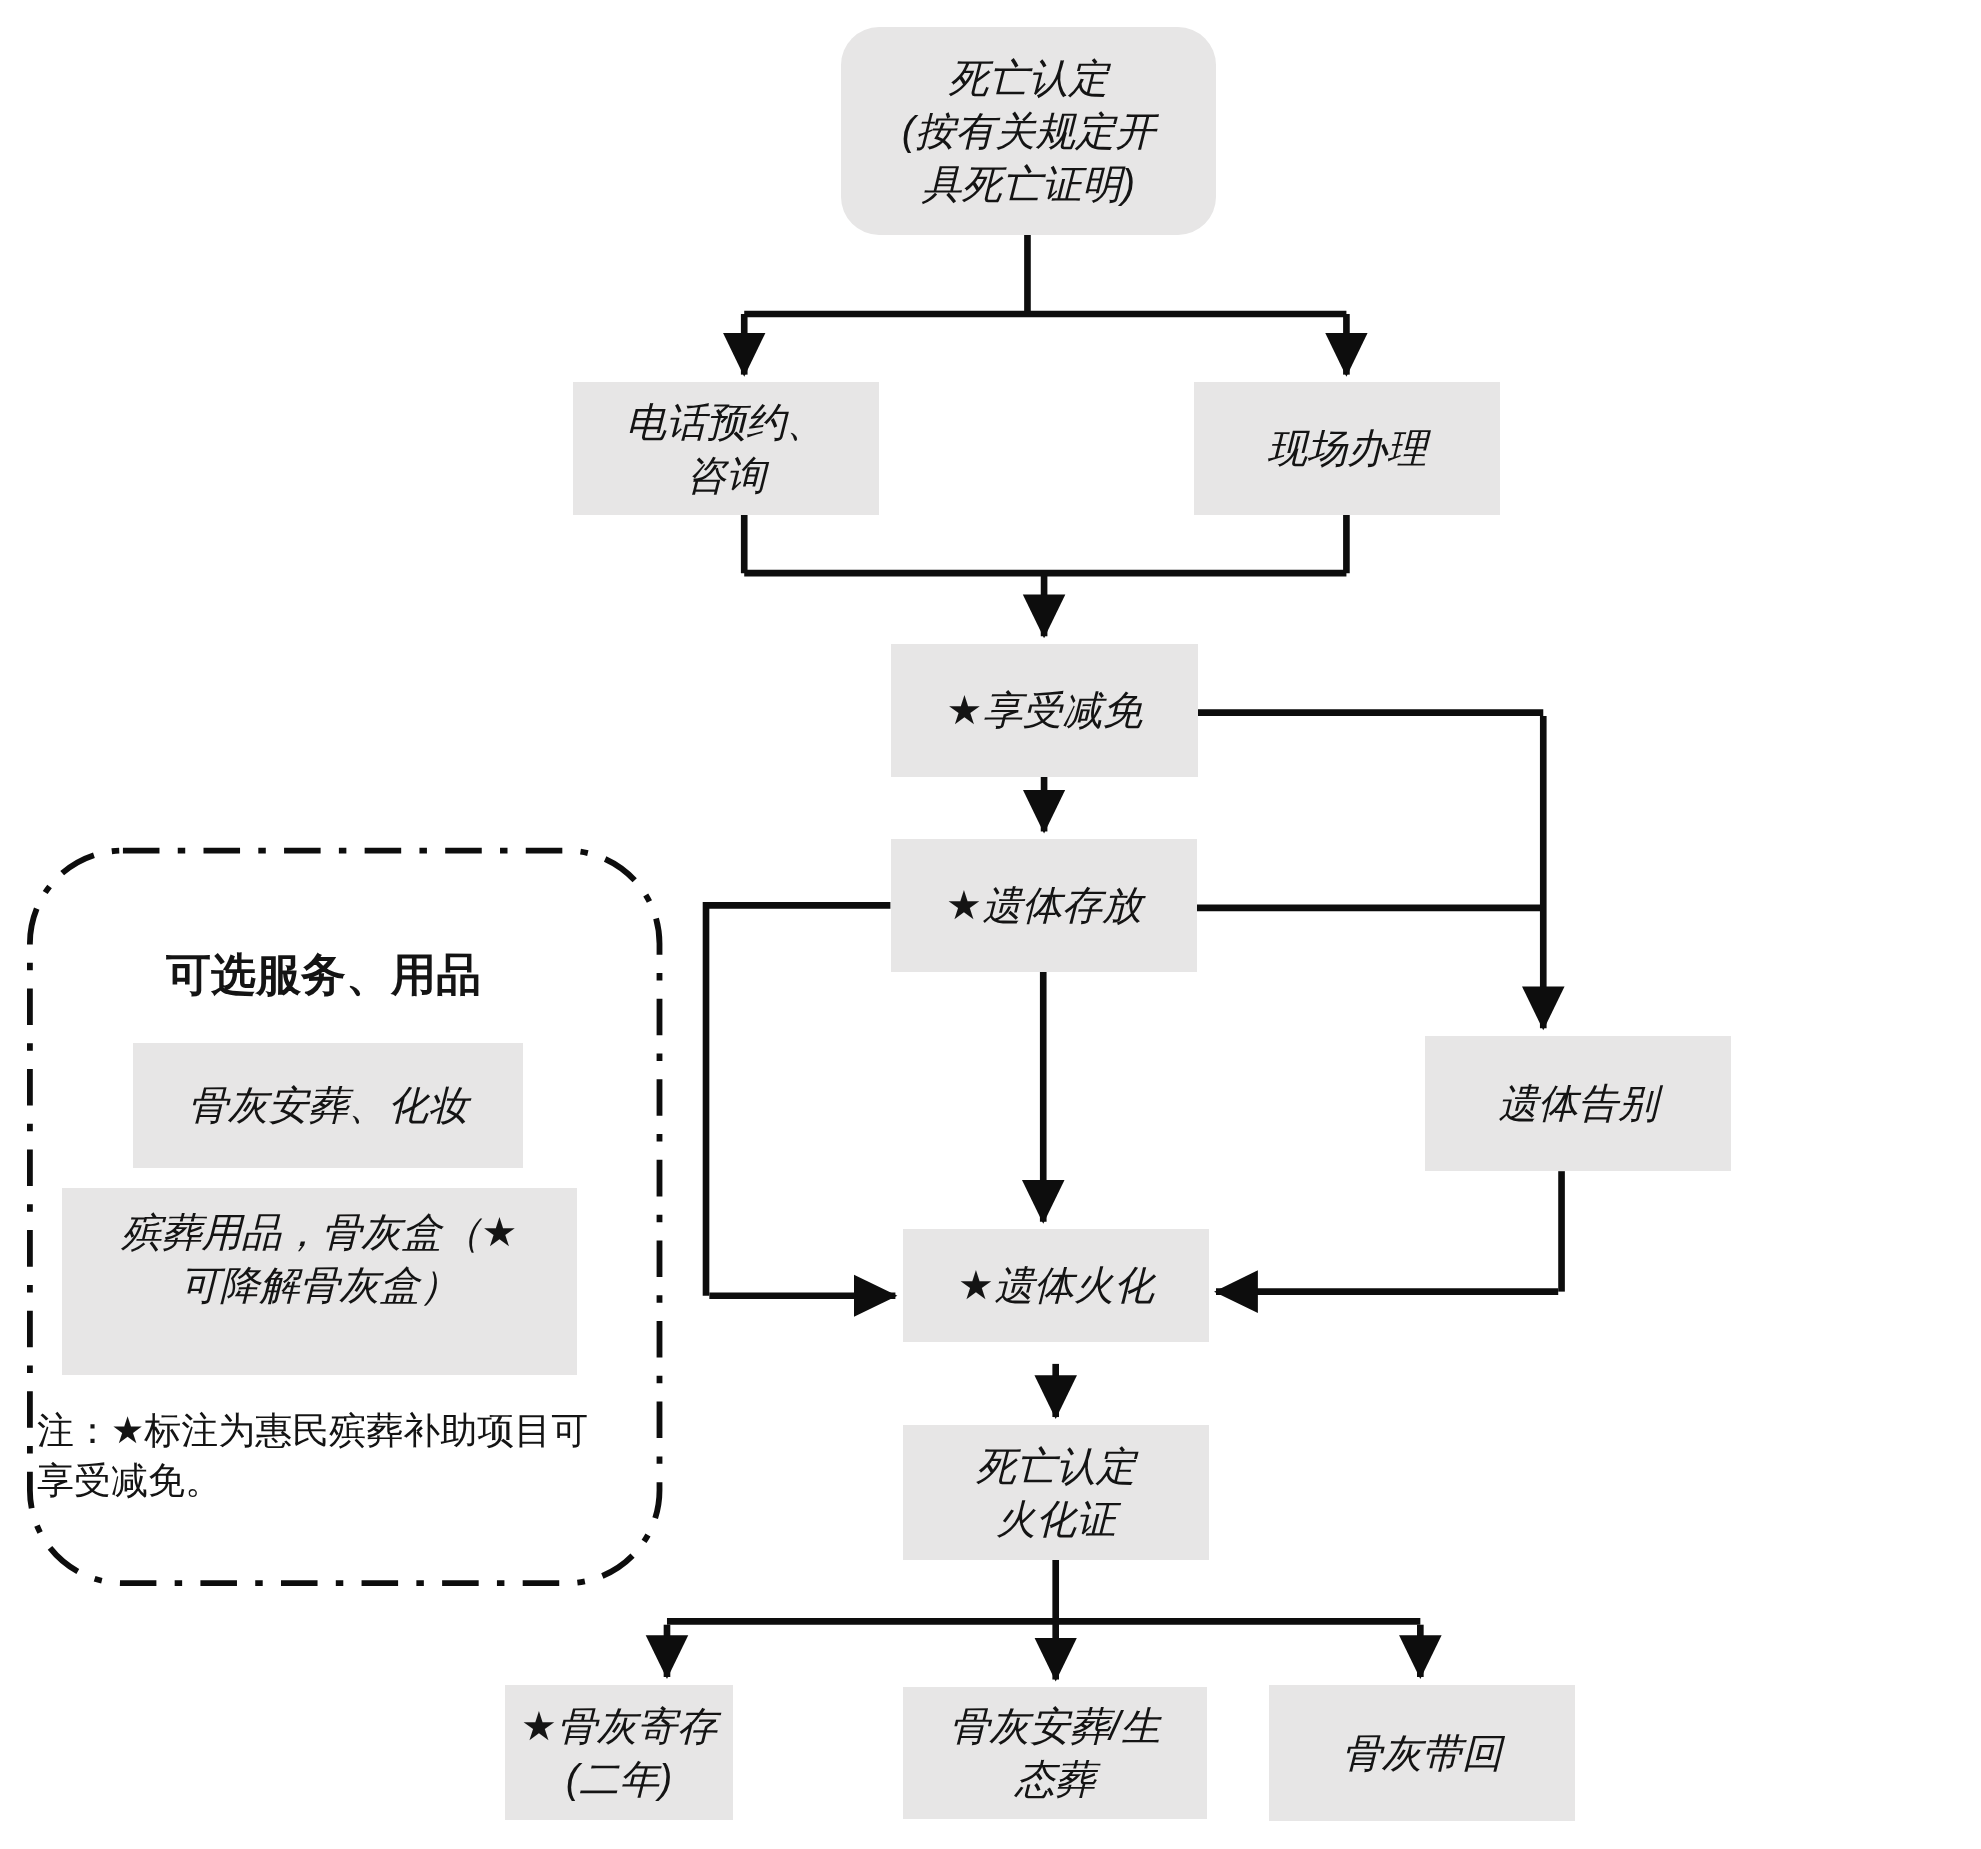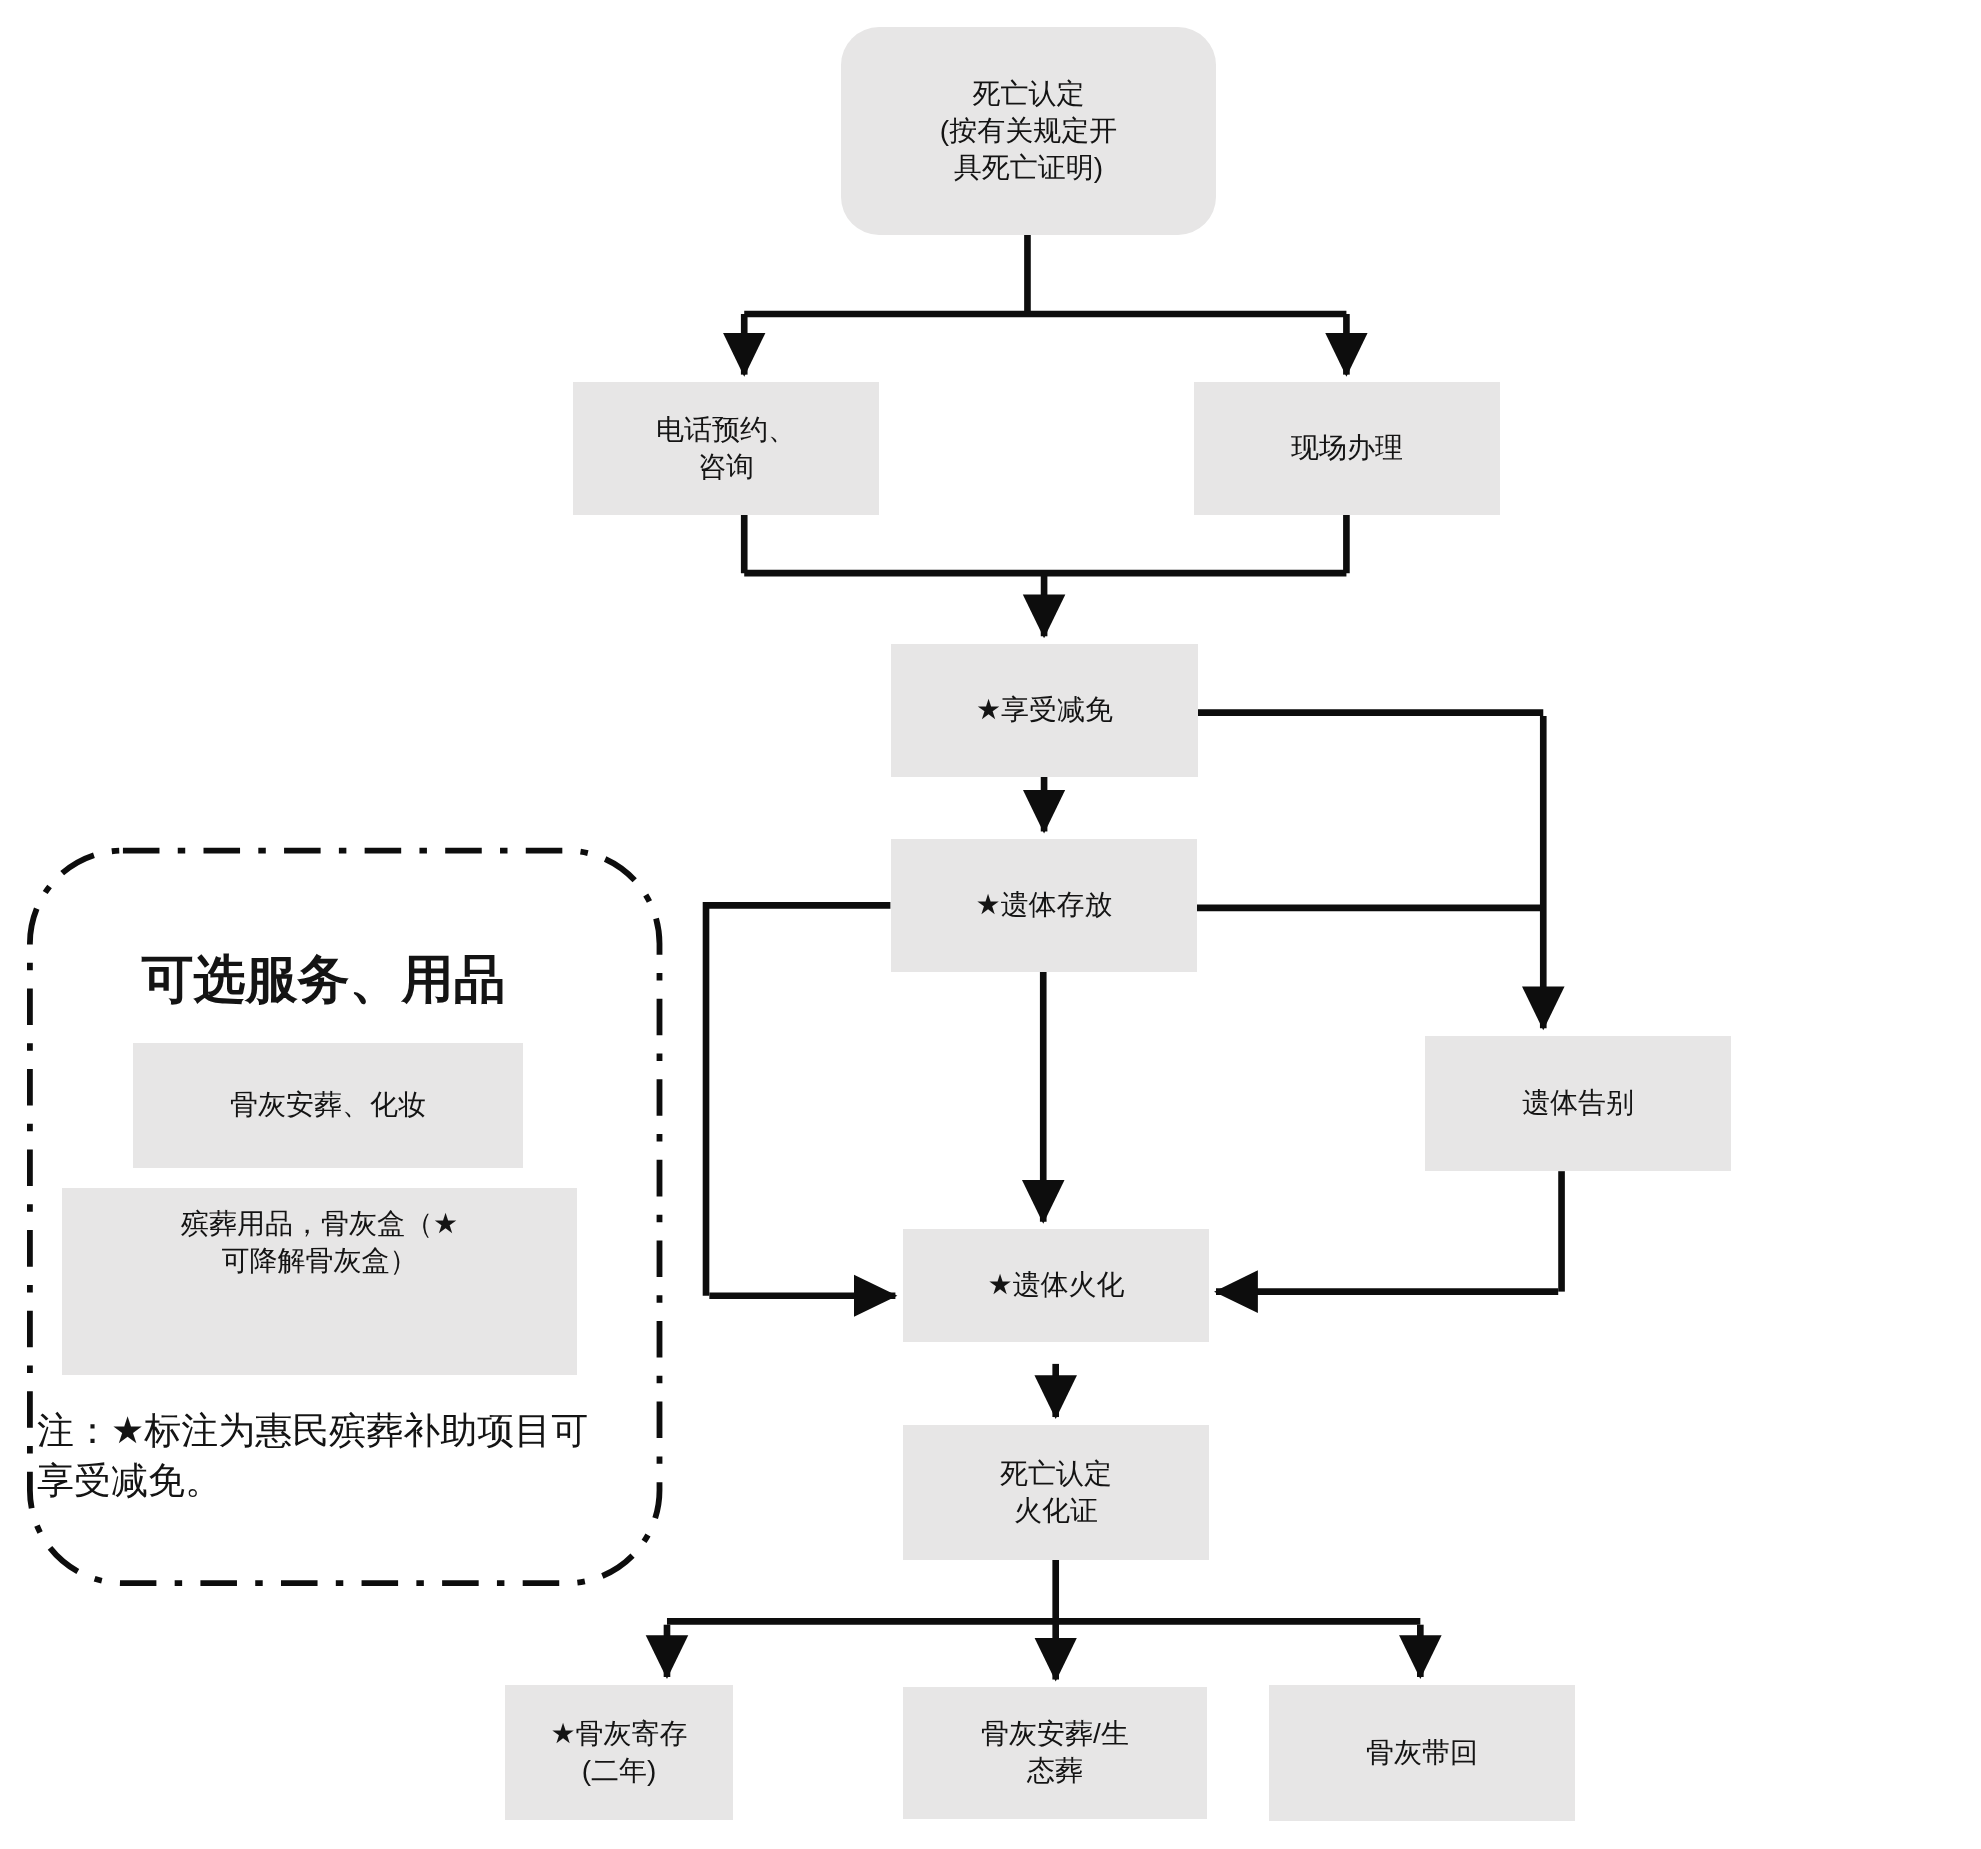--- a/index.html
+++ b/index.html
@@ -11,28 +11,29 @@
     color:#141414;
     overflow:hidden;
   }
   svg.wires{position:absolute;left:0;top:0;width:1981px;height:1849px;}
   .node{
     position:absolute;
     background:var(--node-fill,#e7e6e6);
     display:flex;flex-direction:column;
     align-items:center;justify-content:center;
     text-align:center;
-    font-size:28px;line-height:1.32;
+    font-size:40px;line-height:1.32;
     white-space:nowrap;
+    font-style:italic;
   }
   .node.rounded{border-radius:38px;}
   .node span{display:block;}
   .panel-title{
     position:absolute;left:66px;top:945px;width:515px;
-    text-align:center;font-size:52px;font-weight:bold;
+    text-align:center;font-size:45px;font-weight:bold;
   }
   .opt-note{
     position:absolute;left:37px;top:1406px;width:598px;
     text-align:left;font-size:37px;line-height:1.35;
   }
   .opt-item-2{justify-content:flex-start;padding-top:18.3px;box-sizing:border-box;}
 </style>
 </head>
 <body>
 

